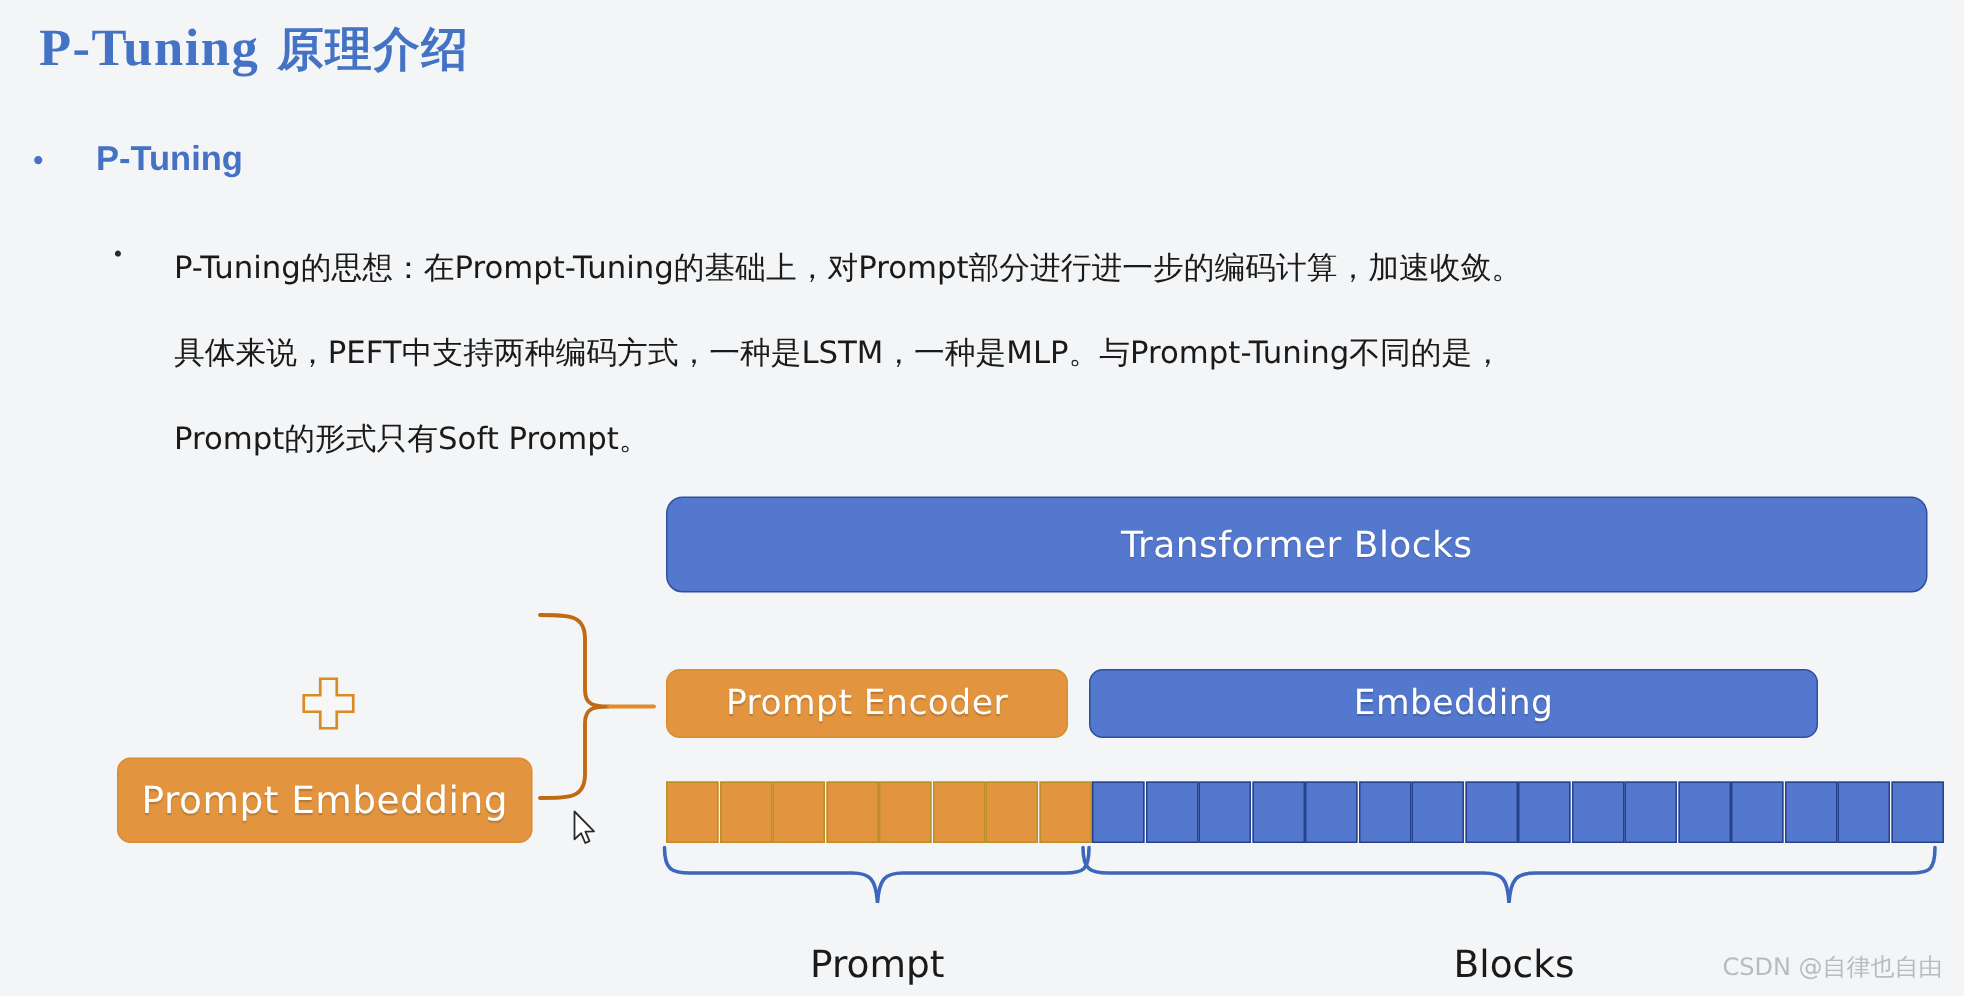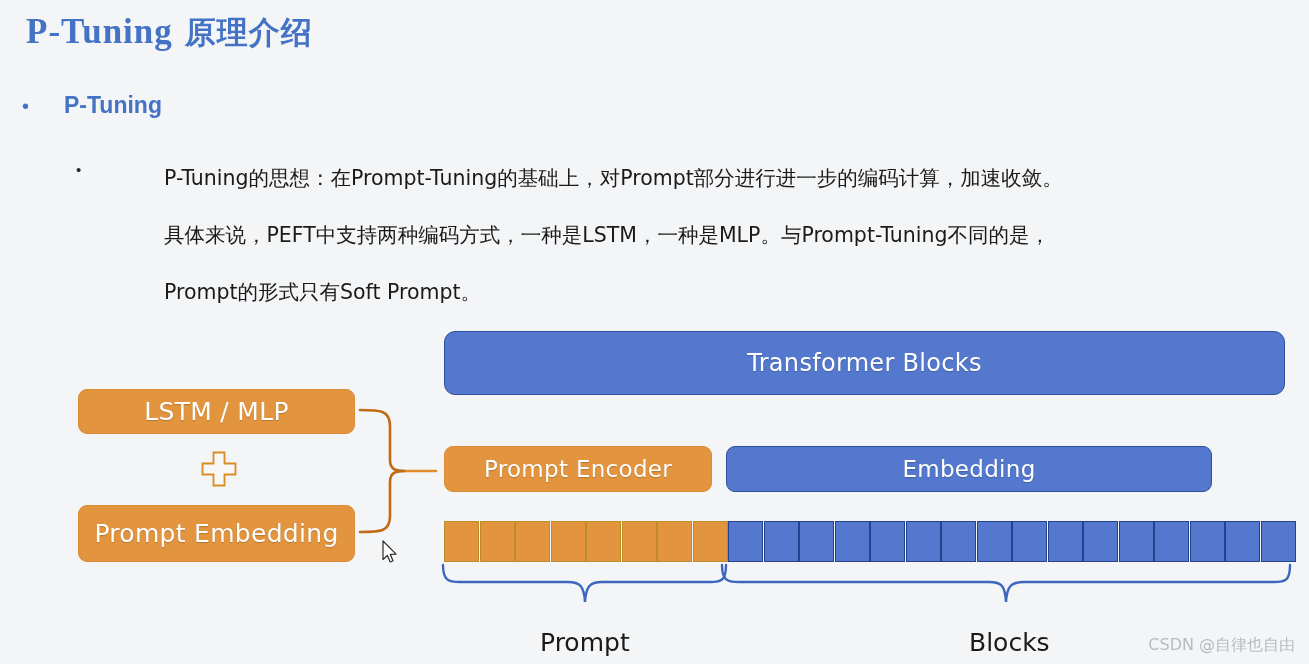--- a/index.html
+++ b/index.html
@@ -70,21 +70,21 @@
     line-height: 40px;
     flex: 0 0 40px;
   }
   .lvl2 .body {
     font-family: "DejaVu Sans", sans-serif;
     font-size: 20.5px;
     color: #1a1a1a;
     line-height: 57px;
     white-space: nowrap;
   }
-  .lvl2 .body .ln { display: block; margin-left: 48px; }
+  .lvl2 .body .ln { display: block; }
 
   
   .diagram { position: absolute; left: 0; top: 0; width: 1309px; height: 664px; }
 
   .box {
     position: absolute;
     box-sizing: border-box;
     display: flex;
     align-items: center;
     justify-content: center;
@@ -185,21 +185,20 @@
   <span class="dot">•</span>
   <div class="body">
     <span class="ln">P-Tuning的思想：在Prompt-Tuning的基础上，对Prompt部分进行进一步的编码计算，加速收敛。</span>
     <span class="ln">具体来说，PEFT中支持两种编码方式，一种是LSTM，一种是MLP。与Prompt-Tuning不同的是，</span>
     <span class="ln">Prompt的形式只有Soft Prompt。</span>
   </div>
 </div>
 
 <div class="diagram">
 
-  <div class="box orange" id="box-lstm-mlp">LSTM / MLP</div>
 
   <div class="plus-wrap">
     <svg width="38" height="38" viewBox="0 0 38 38" aria-hidden="true">
       <path d="M13.5 2.5 h11 v11 h11 v11 h-11 v11 h-11 v-11 h-11 v-11 h11 z" fill="#f7f7f8" stroke="#d98c22" stroke-width="1.8" stroke-linejoin="miter"></path>
     </svg>
   </div>
 
   <div class="box orange" id="box-prompt-embed">Prompt Embedding</div>
 
   <div class="brace-left">

